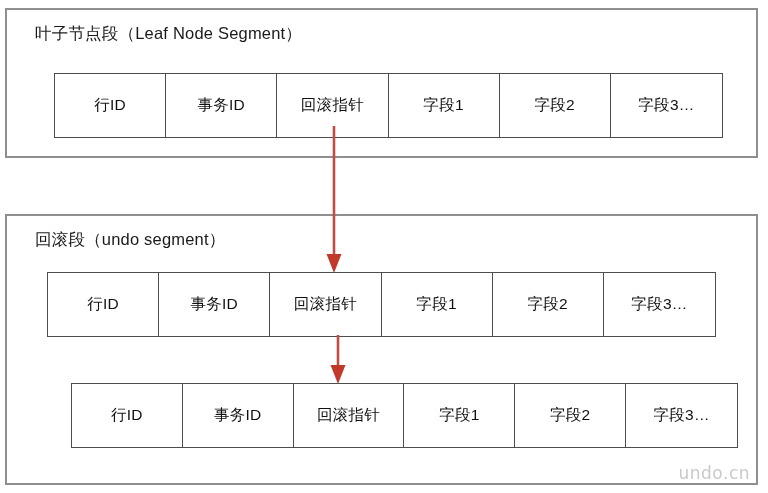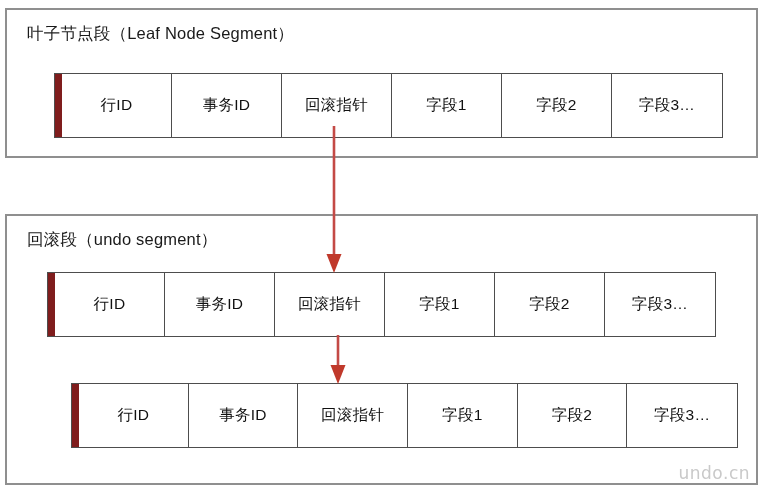--- a/index.html
+++ b/index.html
@@ -39,36 +39,35 @@
   }
   #segment-undo {
     left: 5px;
     top: 214px;
     width: 753px;
     height: 271px;
   }
 
   .segment-title {
     position: absolute;
-    left: 20px;
+    left: 28px;
     top: 13px;
     font-size: 16.5px;
     color: #1a1a1a;
     letter-spacing: 0.2px;
     white-space: nowrap;
   }
 
   
   .record-row {
     position: absolute;
     display: flex;
     box-sizing: border-box;
-    background: #7f1d1d;
+    background: #eab308;
     border: 1.4px solid #4d4d4d;
-    padding-left: 7px;
   }
   .record-cell {
     box-sizing: border-box;
     border-right: 1.4px solid #4d4d4d;
     display: flex;
     align-items: center;
     justify-content: center;
     font-size: 15.5px;
     color: #111111;
     letter-spacing: 0.3px;

